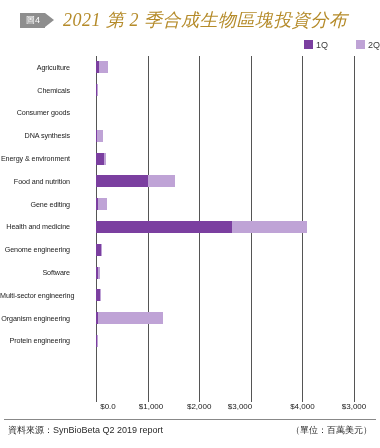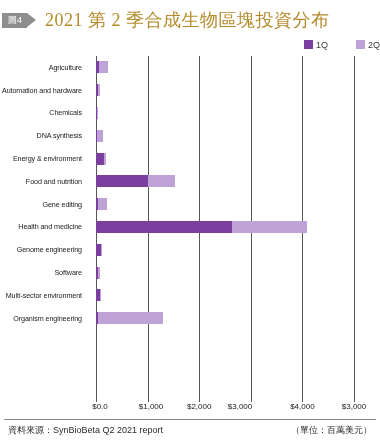--- a/index.html
+++ b/index.html
@@ -6,21 +6,21 @@
   body{
     width:380px;height:448px;
     background:#ffffff;
     font-family:"Liberation Sans","DejaVu Sans",sans-serif;
     overflow:hidden;
     position:relative;
   }
   
   .header{
     display:flex;align-items:center;
-    padding:7px 0 0 2px;
+    padding:7px 0 0 20px;
     height:26px;
   }
   .fig-badge{
     position:relative;
     background:#8e8e8e;
     color:#ffffff;
     font-size:9px;
     line-height:15px;
     height:15px;
     padding:0 5px 0 6px;
@@ -36,20 +36,21 @@
     border-left:9px solid #8e8e8e;
   }
   .title{
     margin-left:18px;
     color:#b58b2a;
     font-family:"Liberation Serif","DejaVu Serif",serif;
     font-size:18px;
     font-weight:normal;
     letter-spacing:0.5px;
     white-space:nowrap;
+    font-style:italic;
   }
   
   .legend{
     display:flex;justify-content:flex-end;align-items:center;
     gap:28px;
     margin-top:5px;height:13px;
   }
   .legend-item{display:flex;align-items:center;gap:3px;}
   .legend-swatch{width:9px;height:9px;display:block;}
   .legend-label{font-size:9px;color:#3a3a3a;}
@@ -73,21 +74,21 @@
   .rows{
     position:absolute;left:0;top:0;width:380px;height:342px;
   }
   .row{
     position:relative;
     height:22.8px;
     display:flex;align-items:center;
   }
   .row-label{
     position:absolute;
-    left:0;width:82px;
+    left:0;width:70px;
     text-align:right;
     font-size:7.2px;
     color:#1a1a1a;
     letter-spacing:-0.1px;
     white-space:nowrap;
   }
   .bar-wrap{
     position:absolute;
     left:96px;
     height:12px;
@@ -153,34 +154,31 @@
     </div>
   <div class="rows" id="rows">
       <div class="row">
         <div class="row-label">Agriculture</div>
         <div class="bar-wrap">
           <span class="seg" style="width: 2.838px; background: rgb(123, 63, 160);"></span>
           <span class="seg" style="width: 9.288px; background: rgb(191, 163, 214);"></span>
         </div>
       </div>
       <div class="row">
-        <div class="row-label">Automation and hardware</div>
-        <div class="bar-wrap">
-          <span class="seg" style="width: 2.064px; background: rgb(123, 63, 160);"></span>
-          <span class="seg" style="width: 2.322px; background: rgb(191, 163, 214);"></span>
-        </div>
-      </div>
-      <div class="row">
         <div class="row-label">Chemicals</div>
         <div class="bar-wrap">
           <span class="seg" style="width: 1.29px; background: rgb(123, 63, 160);"></span>
           <span class="seg" style="width: 1.032px; background: rgb(191, 163, 214);"></span>
         </div>
       </div>
       <div class="row">
+        <div class="row-label">Consumer goods</div>
+        <div class="bar-wrap"></div>
+      </div>
+      <div class="row">
         <div class="row-label">DNA synthesis</div>
         <div class="bar-wrap">
           <span class="seg" style="width: 1.032px; background: rgb(123, 63, 160);"></span>
           <span class="seg" style="width: 6.192px; background: rgb(191, 163, 214);"></span>
         </div>
       </div>
       <div class="row">
         <div class="row-label">Energy &amp; environment</div>
         <div class="bar-wrap">
           <span class="seg" style="width: 7.74px; background: rgb(123, 63, 160);"></span>
@@ -216,48 +214,55 @@
         </div>
       </div>
       <div class="row">
         <div class="row-label">Software</div>
         <div class="bar-wrap">
           <span class="seg" style="width: 2.064px; background: rgb(123, 63, 160);"></span>
           <span class="seg" style="width: 2.064px; background: rgb(191, 163, 214);"></span>
         </div>
       </div>
       <div class="row">
-        <div class="row-label">Multi-sector environment</div>
+        <div class="row-label">Multi-sector engineering</div>
         <div class="bar-wrap">
           <span class="seg" style="width: 4.386px; background: rgb(123, 63, 160);"></span>
           <span class="seg" style="width: 0.774px; background: rgb(191, 163, 214);"></span>
         </div>
       </div>
       <div class="row">
         <div class="row-label">Organism engineering</div>
         <div class="bar-wrap">
           <span class="seg" style="width: 1.548px; background: rgb(123, 63, 160);"></span>
           <span class="seg" style="width: 65.532px; background: rgb(191, 163, 214);"></span>
         </div>
       </div>
+      <div class="row">
+        <div class="row-label">Protein engineering</div>
+        <div class="bar-wrap">
+          <span class="seg" style="width: 0.516px; background: rgb(123, 63, 160);"></span>
+          <span class="seg" style="width: 1.032px; background: rgb(191, 163, 214);"></span>
+        </div>
+      </div>
     </div>
 </div>
 
 <div class="xaxis" id="xaxis">
     <div class="tick" style="left: 96px;"></div>
-    <div class="xlabel" style="left: 100px;">$0.0</div>
+    <div class="xlabel" style="left: 108px;">$0.0</div>
     <div class="tick" style="left: 147.6px;"></div>
     <div class="xlabel" style="left: 151px;">$1,000</div>
     <div class="tick" style="left: 199.2px;"></div>
     <div class="xlabel" style="left: 199.2px;">$2,000</div>
     <div class="tick" style="left: 250.8px;"></div>
     <div class="xlabel" style="left: 240px;">$3,000</div>
     <div class="tick" style="left: 302.4px;"></div>
     <div class="xlabel" style="left: 302.4px;">$4,000</div>
     <div class="tick" style="left: 354px;"></div>
     <div class="xlabel" style="left: 354px;">$3,000</div>
   </div>
 
 <div class="footer-rule"></div>
 <div class="footer">
-  <span class="footer-source">資料來源：SynBioBeta Q2 2021 report</span>
+  <span class="footer-source">資料來源：SynBioBeta Q2 2019 report</span>
   <span class="footer-unit">（單位：百萬美元）</span>
 </div>
 
 </body></html>

